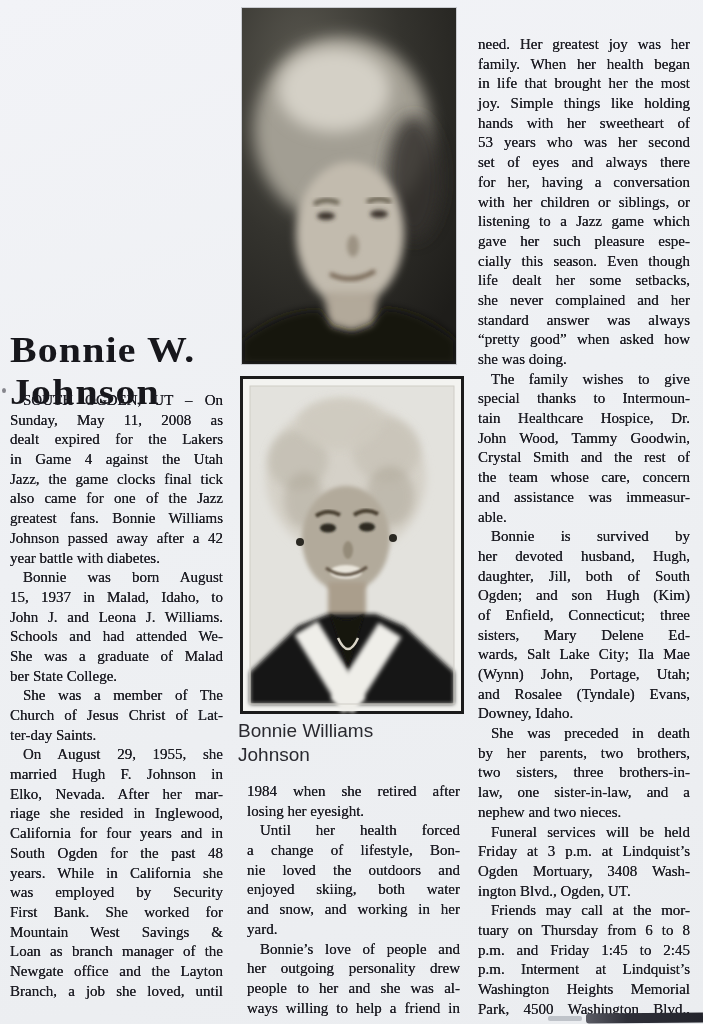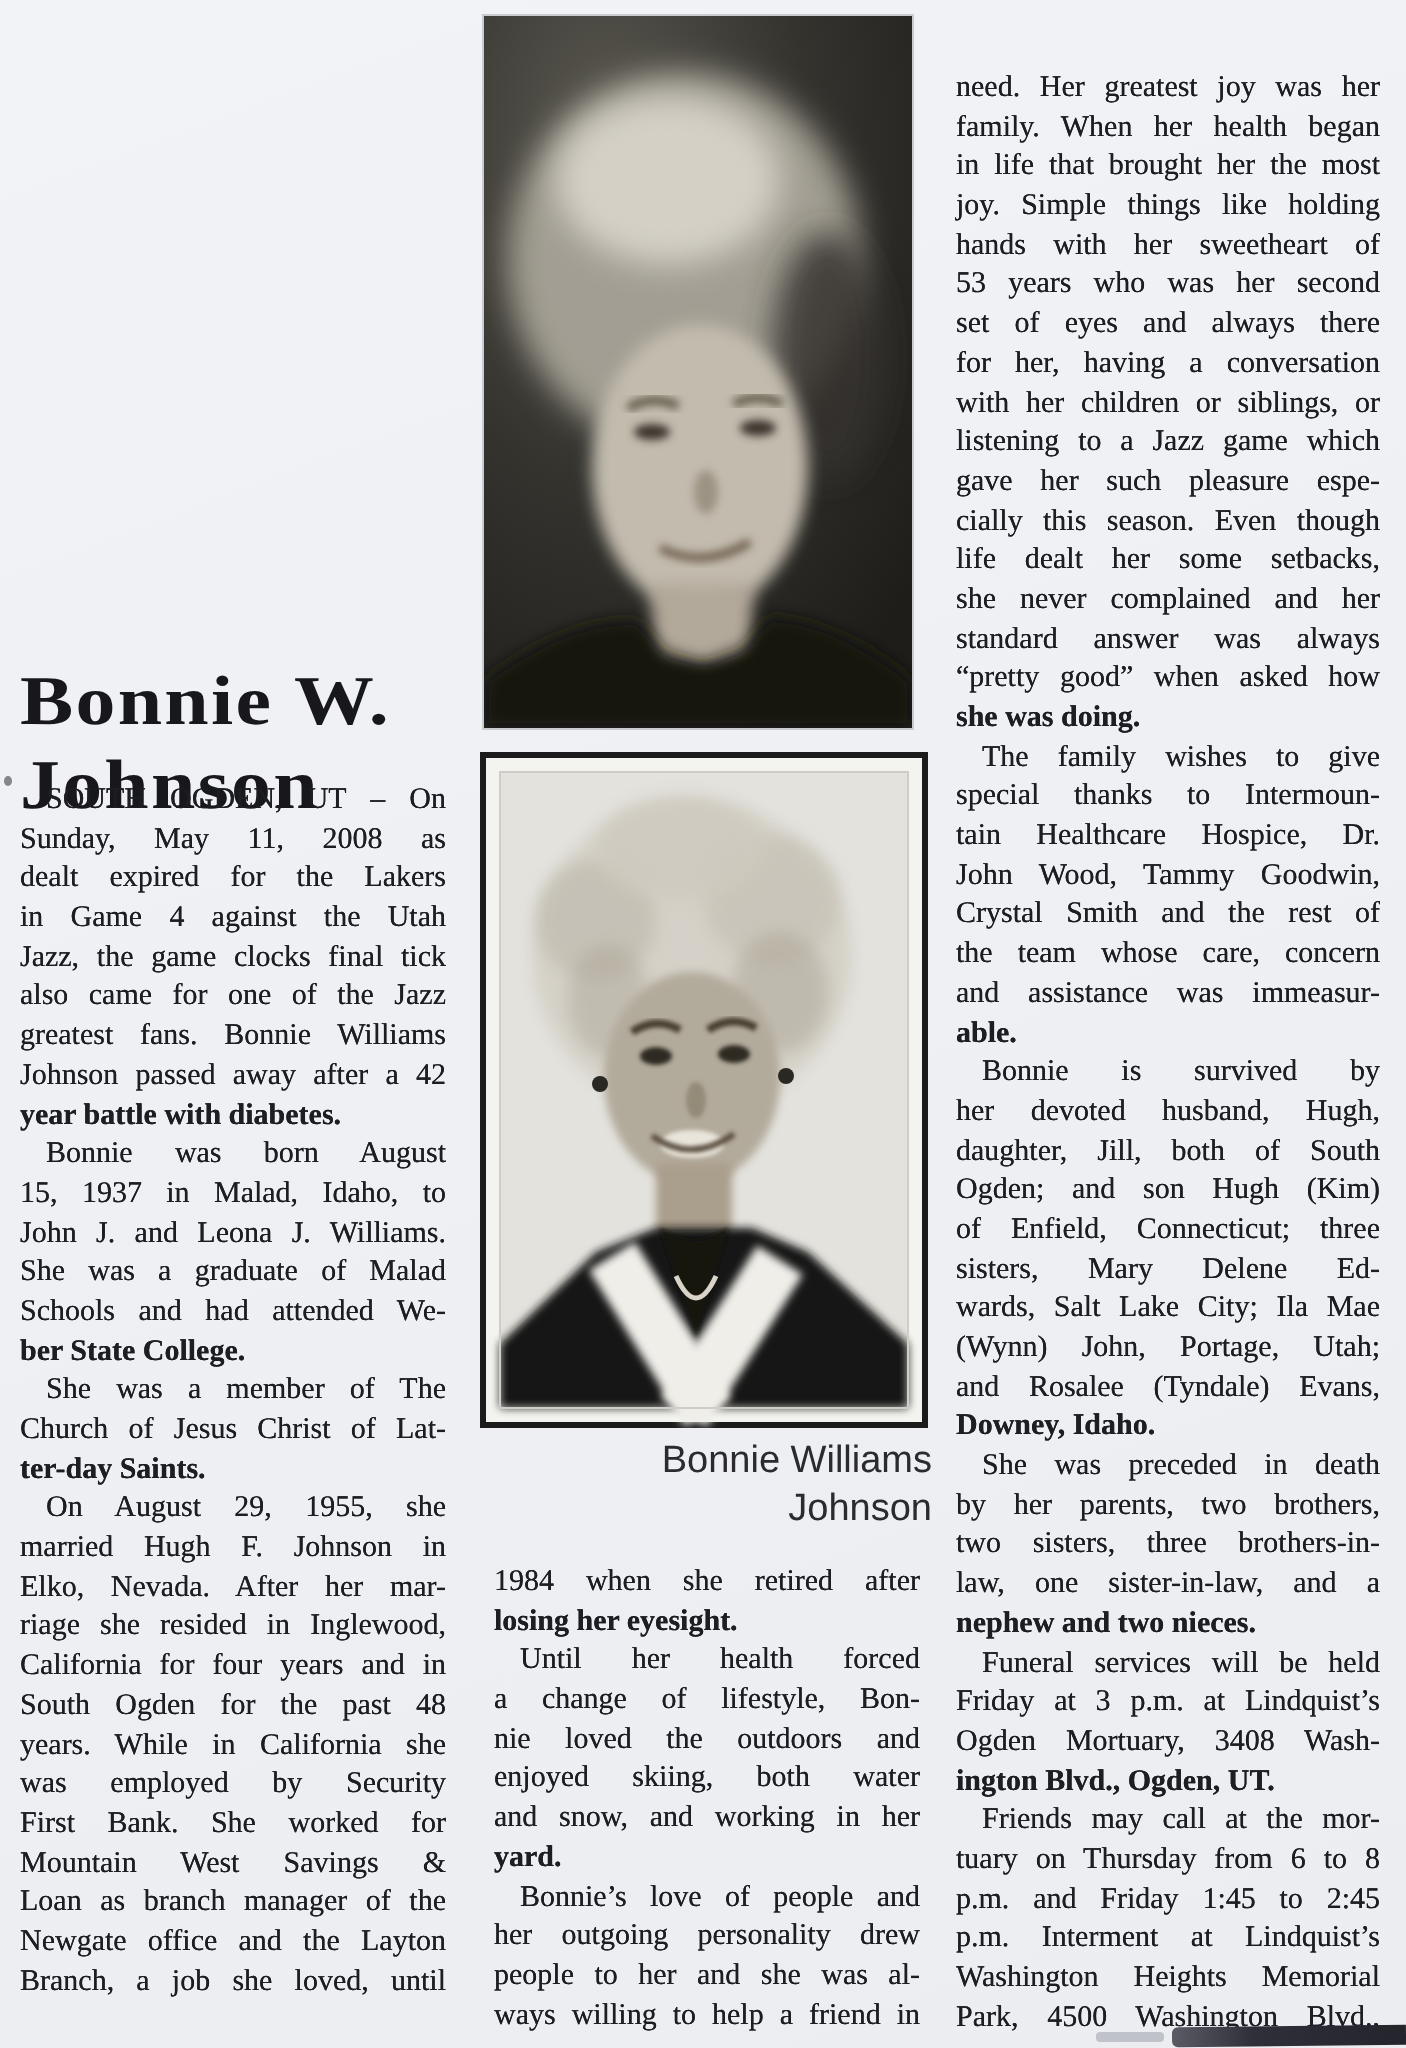--- a/index.html
+++ b/index.html
@@ -31,31 +31,31 @@
   .left-text{left:10px;top:391px;width:213px;}
   .mid-text{left:247px;top:782px;width:213px;}
   .right-text{left:478px;top:11px;width:212px;margin-top:24px;}
   .para{margin:0;}
   .para.indent .tline:first-child{text-indent:13px;}
   .tline{
     text-align:justify;
     text-align-last:justify;
     -moz-text-align-last:justify;
   }
-  .tline.endline{text-align-last:left;font-weight:bold;-moz-text-align-last:left;}
+  .tline.endline{text-align-last:left;-moz-text-align-last:left;}
   
   .photo{position:absolute;}
   .photo1{left:242px;top:8px;width:214px;height:356px;box-shadow:0 0 0 1px #c9cbd0;}
   .photo2{left:240px;top:376px;width:224px;height:338px;}
   .photo svg{display:block;}
   
   .caption{
     position:absolute;left:238px;top:719px;width:228px;
     font-family:"Liberation Sans","DejaVu Sans",sans-serif;
-    font-size:19px;line-height:23.5px;text-align:right;
+    font-size:19px;line-height:23.5px;text-align:left;
     color:#2a2a30;
   }
   
   .smudge-dark{
     position:absolute;left:586px;top:1013px;width:117px;height:10px;
     background:linear-gradient(90deg,#5a5b64 0%,#2e2f38 35%,#23242c 100%);
     border-radius:3px 0 0 3px;transform:rotate(-0.6deg);
   }
   .smudge-light{
     position:absolute;left:548px;top:1016px;width:34px;height:5px;
@@ -165,22 +165,22 @@
         <div class="tline">Jazz, the game clocks final tick</div>
         <div class="tline">also came for one of the Jazz</div>
         <div class="tline">greatest fans. Bonnie Williams</div>
         <div class="tline">Johnson passed away after a 42</div>
         <div class="tline endline">year battle with diabetes.</div>
       </div>
       <div class="para indent">
         <div class="tline">Bonnie was born August</div>
         <div class="tline">15, 1937 in Malad, Idaho, to</div>
         <div class="tline">John J. and Leona J. Williams.</div>
+        <div class="tline">Schools and had attended We-</div>
         <div class="tline">She was a graduate of Malad</div>
-        <div class="tline">Schools and had attended We-</div>
         <div class="tline endline">ber State College.</div>
       </div>
       <div class="para indent">
         <div class="tline">She was a member of The</div>
         <div class="tline">Church of Jesus Christ of Lat-</div>
         <div class="tline endline">ter-day Saints.</div>
       </div>
       <div class="para indent">
         <div class="tline">On August 29, 1955, she</div>
         <div class="tline">married Hugh F. Johnson in</div>

